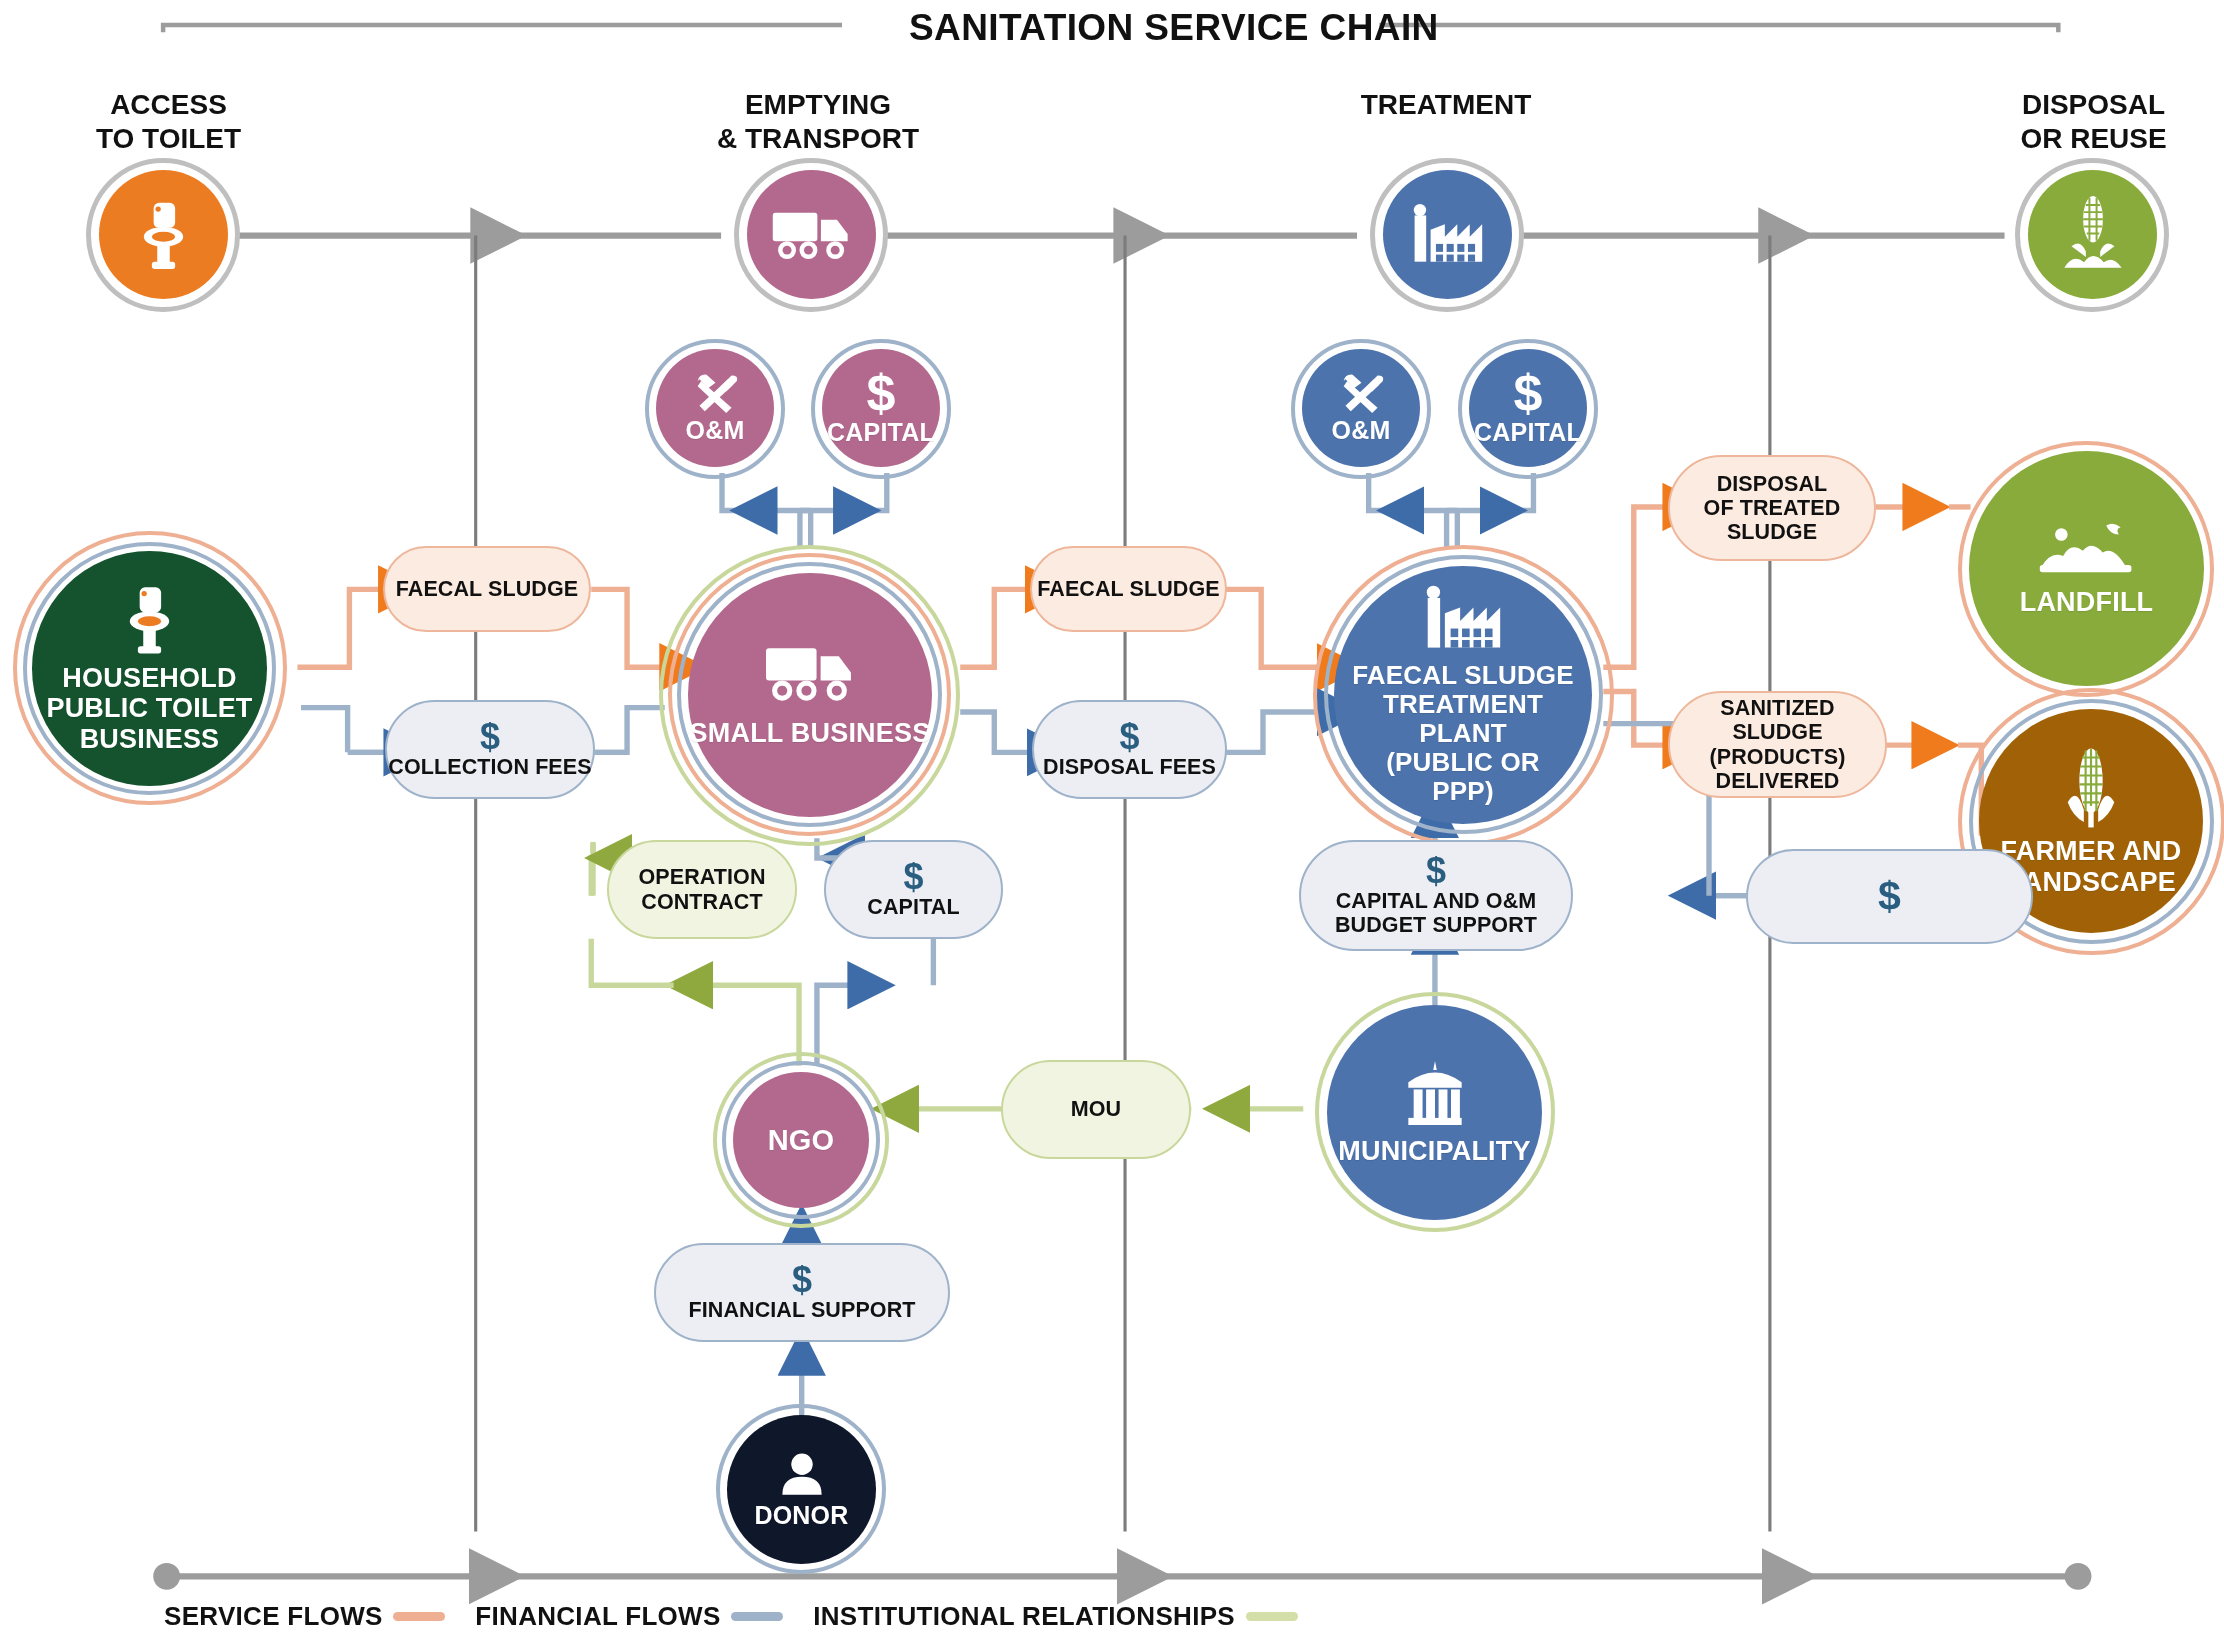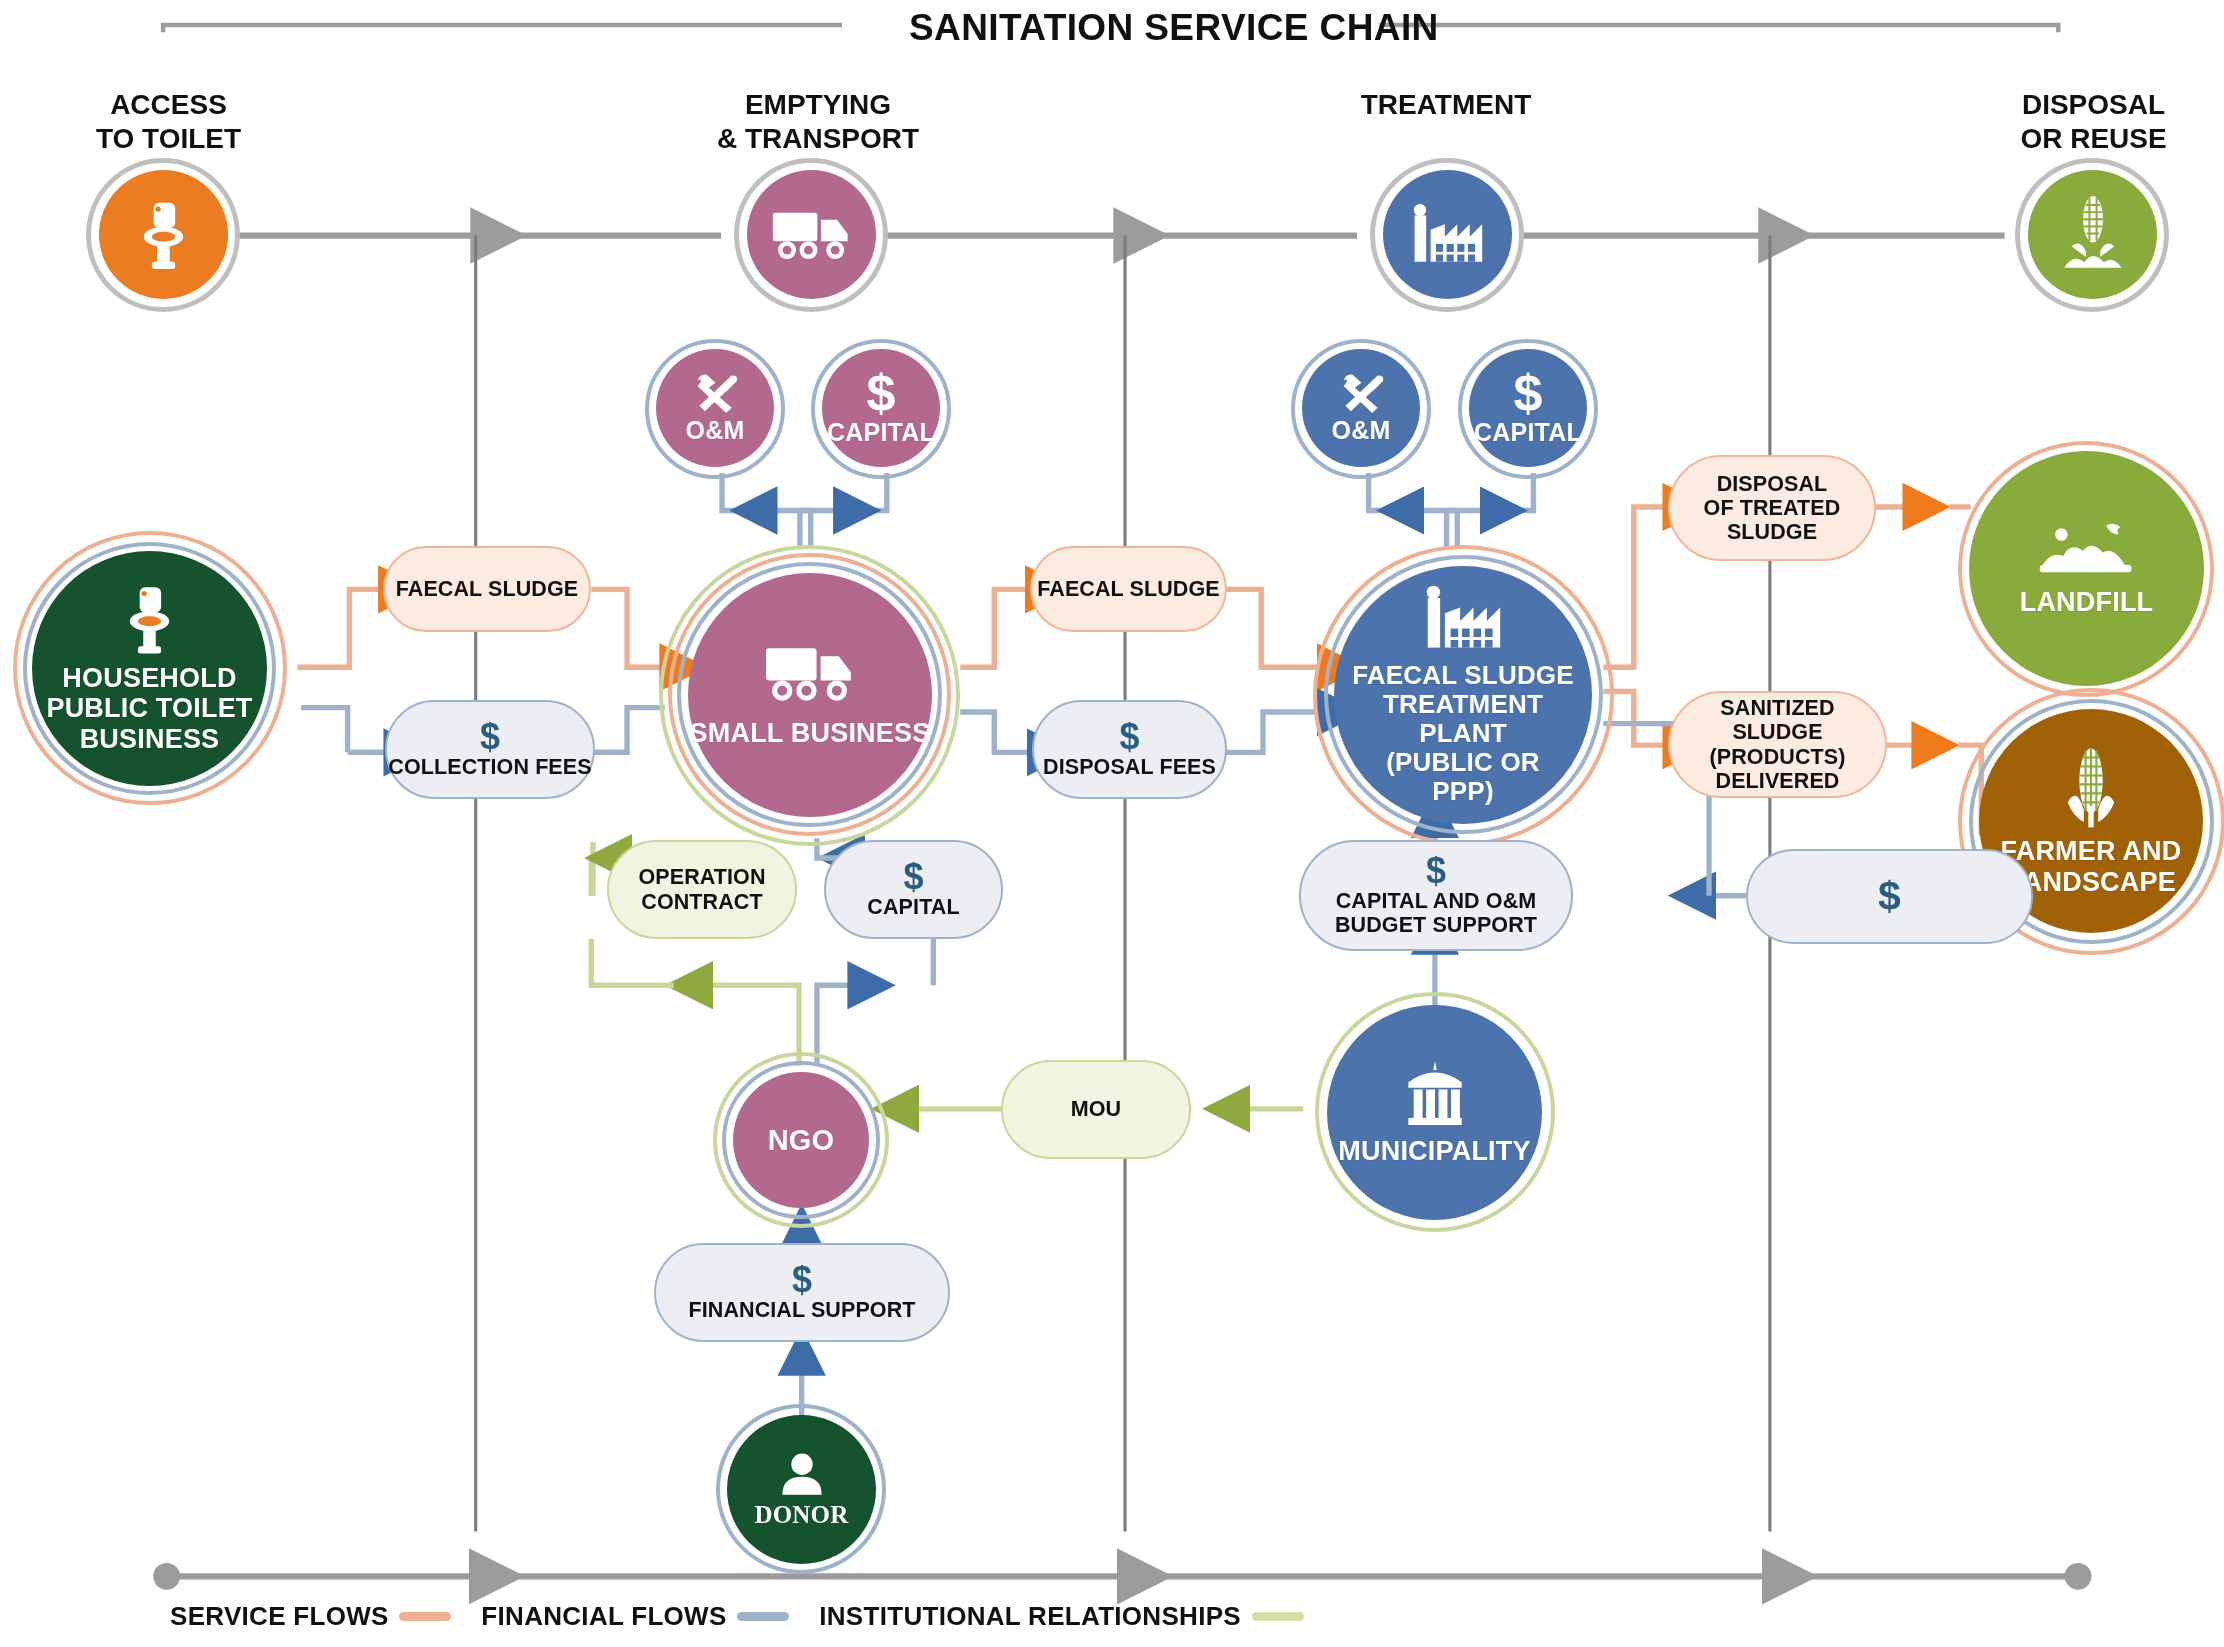--- a/index.html
+++ b/index.html
@@ -325,21 +325,21 @@
 
   <div class="ring" style="left:713px;top:1052px;width:176px;height:176px;border:4.5px solid #C8D79B;"></div>
   <div class="ring" style="left:722px;top:1061px;width:158px;height:158px;border:4.5px solid #9EB2C9;"></div>
   <div class="node" style="left:733px;top:1072px;width:136px;height:136px;background:#B3698E;">
     <div class="lbl" style="font-size:29px;">
         <div>NGO</div>
       </div>
   </div>
 
   <div class="ring" style="left:716px;top:1404px;width:170px;height:170px;border:4.5px solid #9EB2C9;"></div>
-  <div class="node" style="left:727px;top:1415px;width:149px;height:149px;background:#14532d;font-family:Liberation Serif, serif;">
+  <div class="node" style="left:727px;top:1415px;width:149px;height:149px;background:#0f172a;">
     <svg class="ico" width="50" height="50" viewBox="0 0 56 56" style="margin-bottom:1.8px;">
       <circle cx="28" cy="16" r="12" fill="#fff"></circle>
       <path d="M6,50 Q6,30 28,30 Q50,30 50,50 z" fill="#fff"></path>
     </svg>
     <div class="lbl" style="font-size:25px;">
         <div>DONOR</div>
       </div>
   </div>
 
   <div class="ring" style="left:1315px;top:992px;width:240px;height:240px;border:4.5px solid #C8D79B;"></div>
@@ -452,21 +452,21 @@
   <div class="pill svc" style="left:1668px;top:691px;width:219px;height:107px;text-align:center;">
     <div class="ptxt">SANITIZED</div>
     <div class="ptxt">SLUDGE (PRODUCTS)</div>
     <div class="ptxt">DELIVERED</div>
   </div>
 
   <div class="pill fin" style="left:1746px;top:849px;width:287px;height:95px;">
     <div class="dollar" style="font-size:41px;margin:0;">$</div>
   </div>
 
-  <div class="legend" style="left:170px;top:1601px;text-align:center;">
+  <div class="legend" style="left:164px;top:1601px;text-align:center;">
     <span class="lg-txt">SERVICE FLOWS</span>
     <span class="swatch" style="background:#EEAF93;"></span>
     <span class="lg-txt">FINANCIAL FLOWS</span>
     <span class="swatch" style="background:#9EB2C9;"></span>
     <span class="lg-txt">INSTITUTIONAL RELATIONSHIPS</span>
     <span class="swatch" style="background:#D3DEA8;"></span>
   </div>
 
 </div>
 

